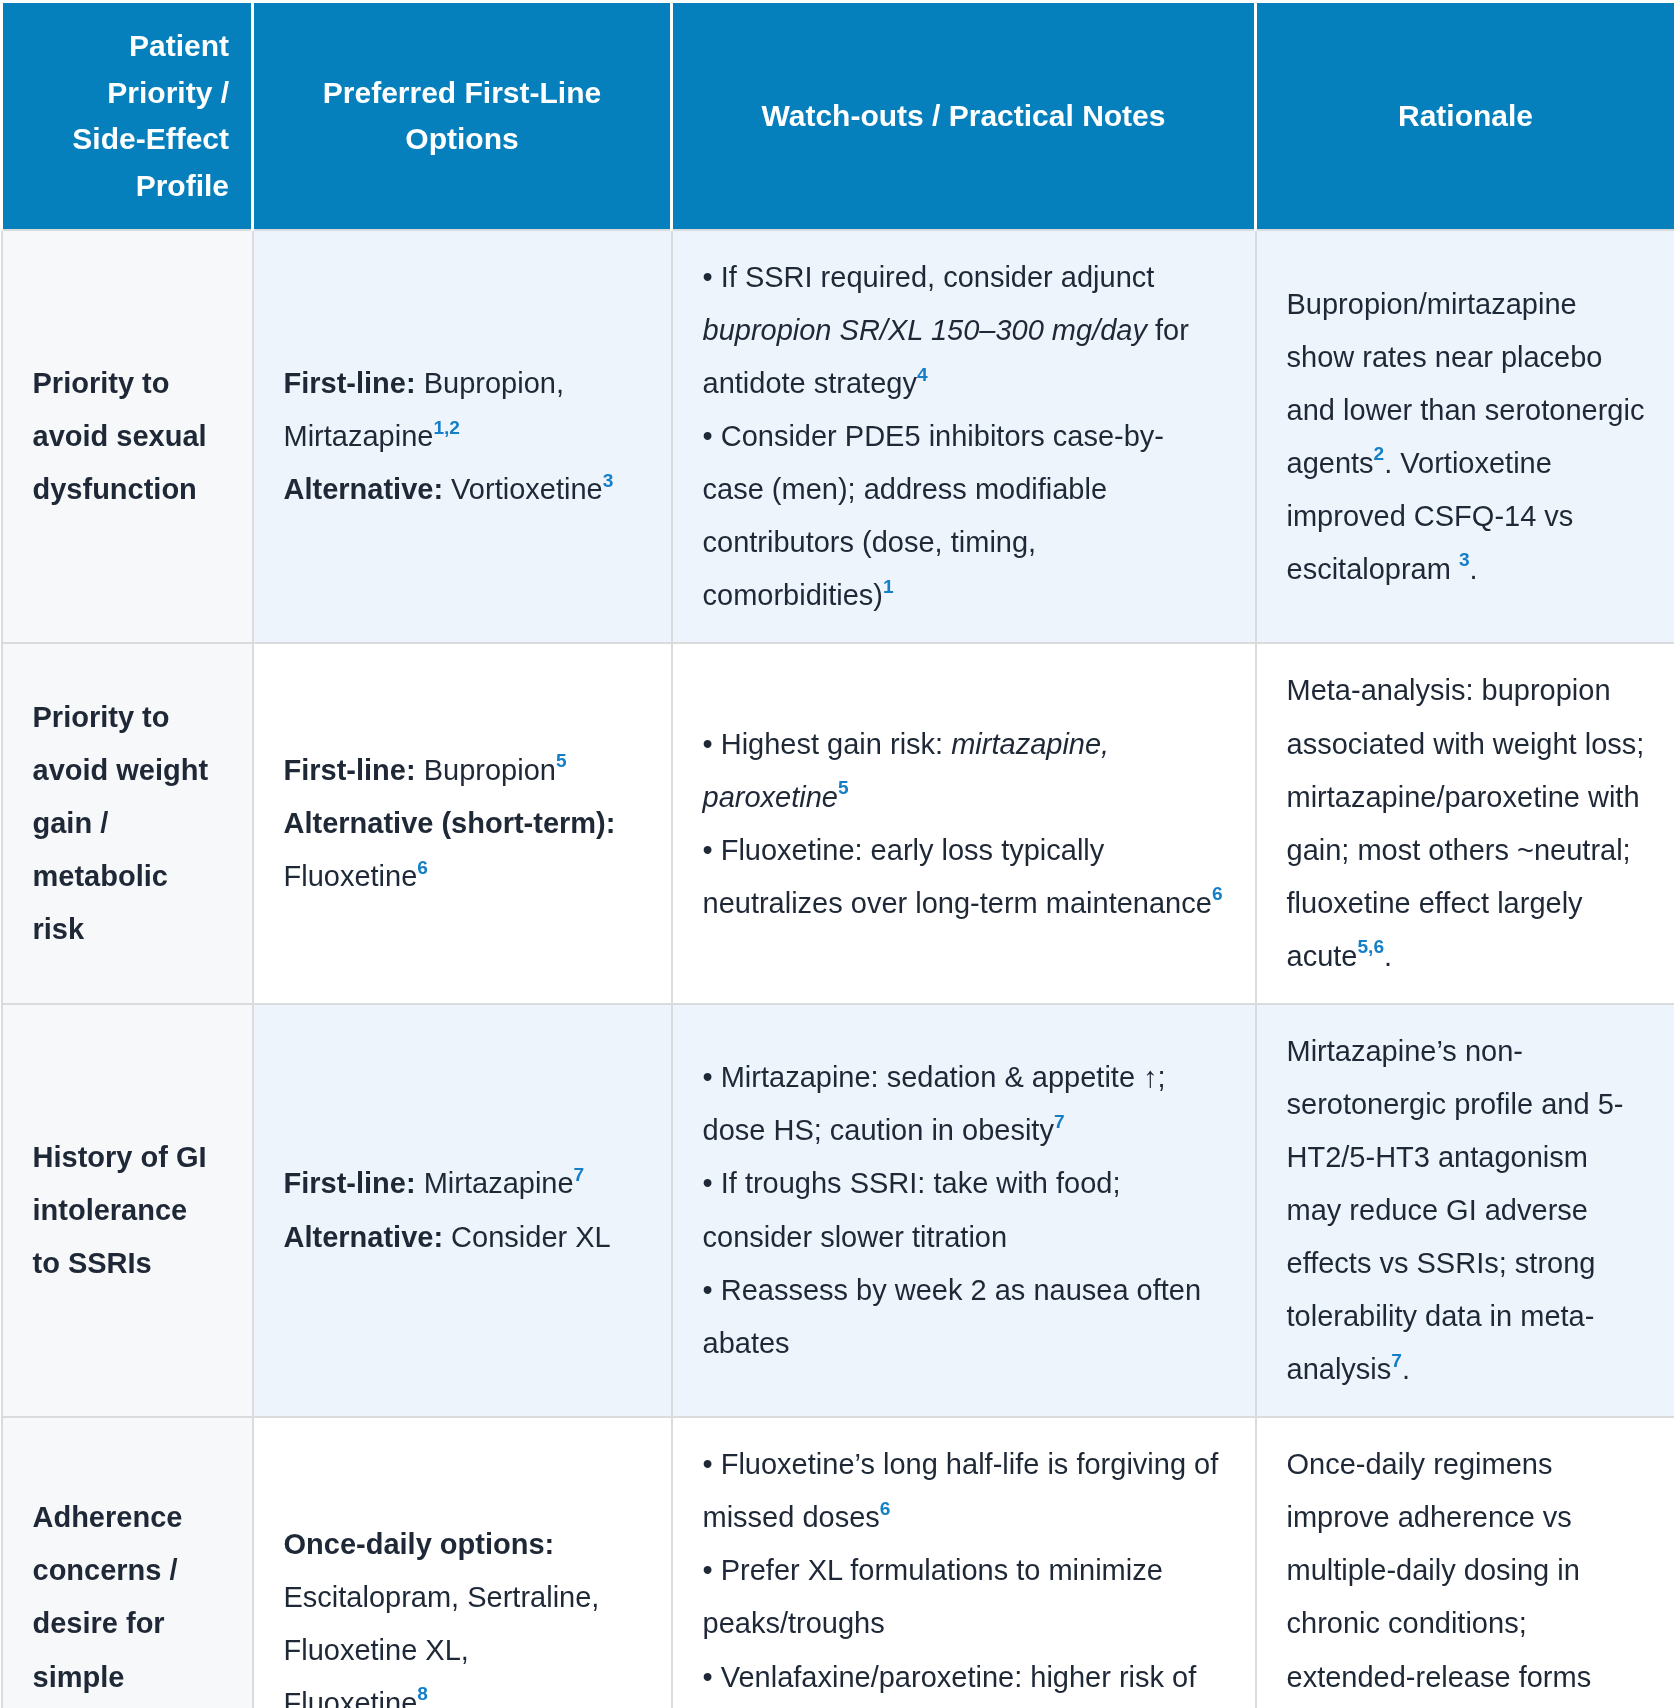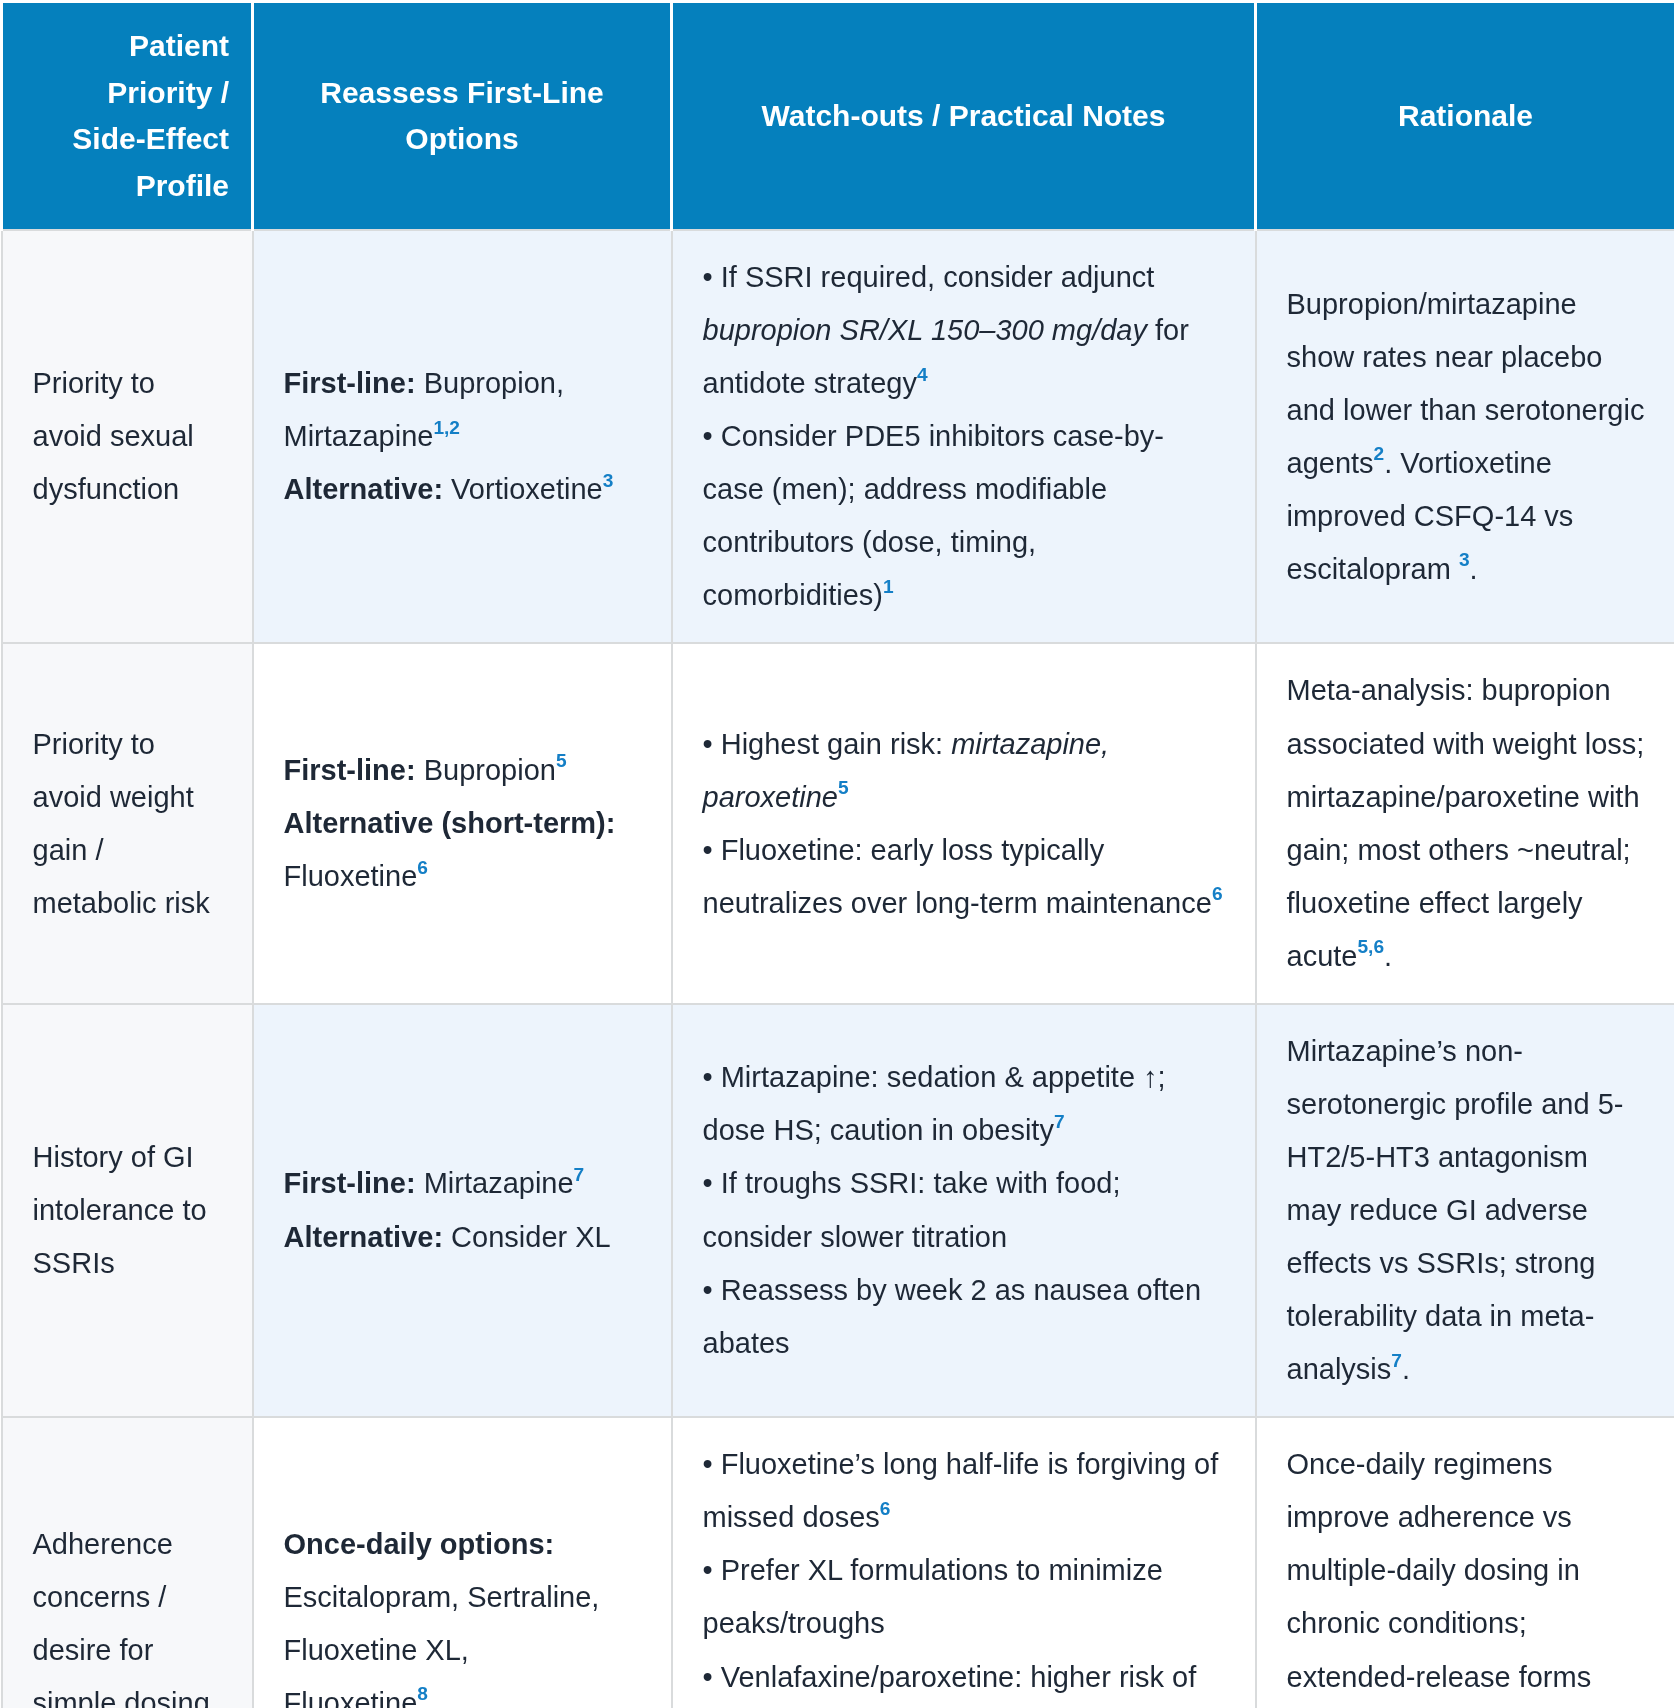--- a/index.html
+++ b/index.html
@@ -42,21 +42,21 @@
   td{
     font-size:29px;
     line-height:1.83;
     vertical-align:middle;
     padding:20px 30px;
     border:2px solid var(--border);
     background:var(--white-bg);
   }
   td.c1{
     background:var(--col1-bg);
-    font-weight:400;
+    font-weight:700;
   }
   tr.tint td:not(.c1){
     background:var(--tint-bg);
   }
   sup.s{
     color:var(--citation);
     font-weight:700;
     font-size:0.66em;
     line-height:0;
     position:relative;
@@ -71,21 +71,21 @@
 <table>
   <colgroup>
     <col style="width:251px">
     <col style="width:419px">
     <col style="width:584px">
     <col style="width:420px">
   </colgroup>
   <thead>
     <tr style="height:205px;">
       <th class="left">Patient Priority / Side-Effect Profile</th>
-      <th>Reassess First-Line Options</th>
+      <th>Preferred First-Line Options</th>
       <th>Watch-outs / Practical Notes</th>
       <th>Rationale</th>
     </tr>
   </thead>
   <tbody>
     <tr class="tint" style="height:390px;">
       <td class="c1">Priority to avoid sexual dysfunction</td>
       <td><span class="b">First-line:</span><span class=""> Bupropion, Mirtazapine</span><sup class="s">1,2</sup><br><span class="b">Alternative:</span><span class=""> Vortioxetine</span><sup class="s">3</sup></td>
       <td><span class="">• If SSRI required, consider adjunct </span><span class="i">bupropion SR/XL 150–300 mg/day</span><span class=""> for antidote strategy</span><sup class="s">4</sup><br><span class="">• Consider PDE5 inhibitors case-by-case (men); address modifiable contributors (dose, timing, comorbidities)</span><sup class="s">1</sup></td>
       <td><span class="">Bupropion/mirtazapine show rates near placebo and lower than serotonergic agents</span><sup class="s">2</sup><span class="">. Vortioxetine improved CSFQ-14 vs escitalopram </span><sup class="s">3</sup><span class="">.</span></td>

